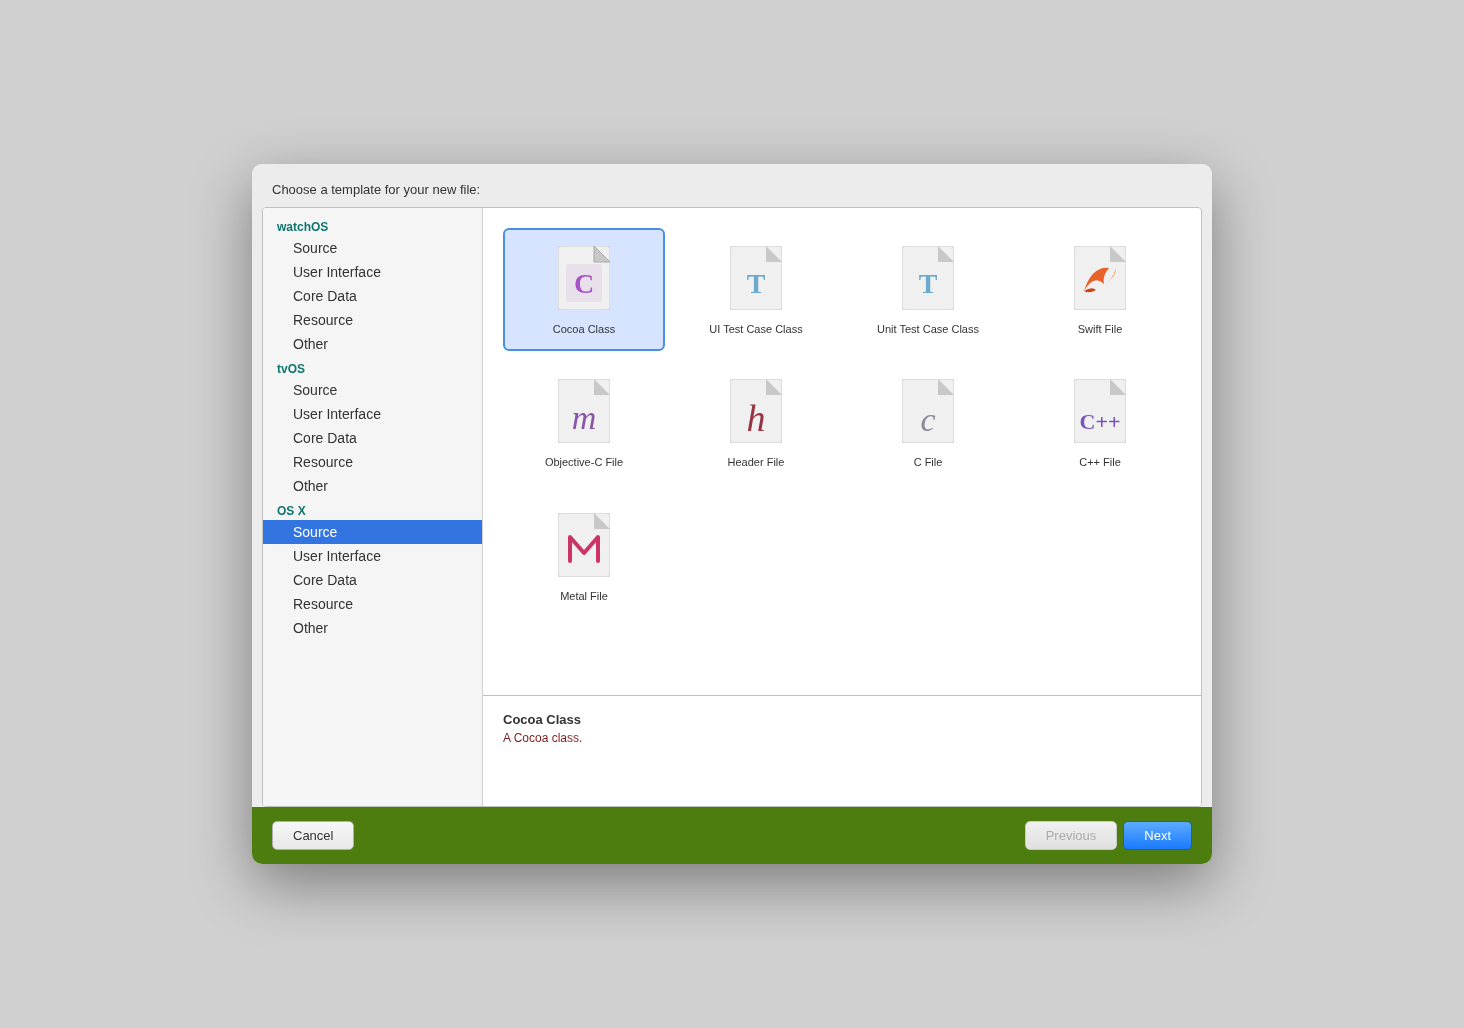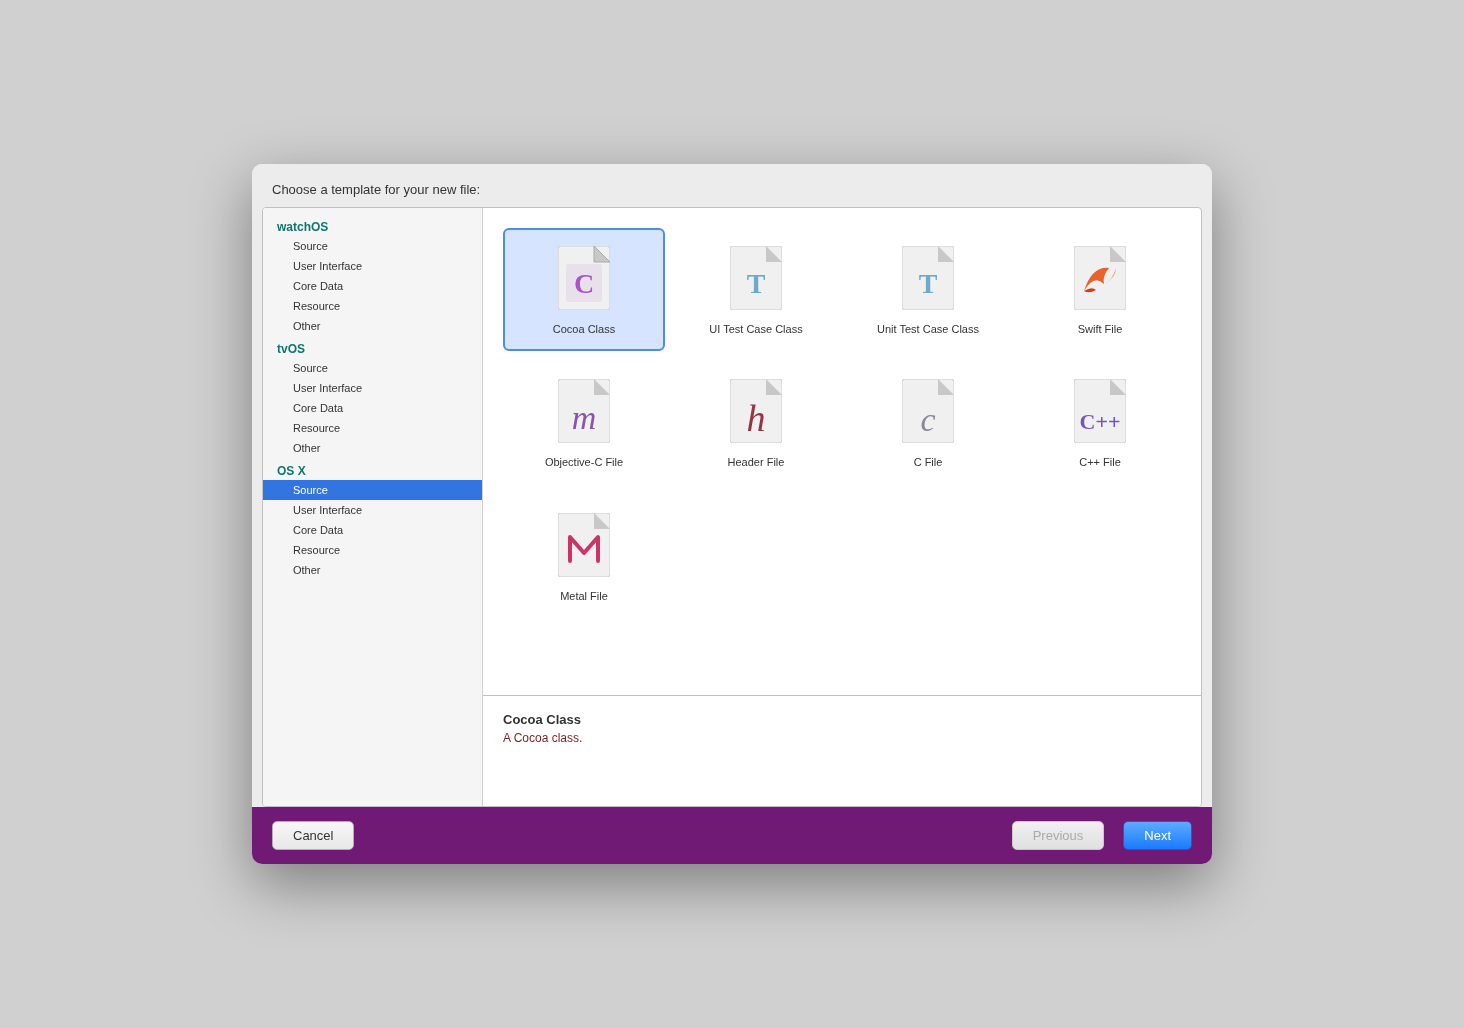--- a/index.html
+++ b/index.html
@@ -48,21 +48,21 @@
     .sidebar-group-label {
       padding: 6px 14px 2px 14px;
       font-size: 12px;
       color: #0f766e;
       font-weight: 600;
     }
     .sidebar-item {
       padding: 4px 14px 4px 30px;
       cursor: pointer;
       color: #333;
-      font-size: 11px;
+      font-size: 14px;
     }
     .sidebar-item.selected {
       background: #3375e0;
       color: white;
       border-radius: 0;
     }
     .content-area {
       flex: 1;
       display: flex;
       flex-direction: column;
@@ -117,21 +117,21 @@
     }
     .description-text {
       font-size: 12px;
       color: #7f1d1d;
     }
     .dialog-footer {
       display: flex;
       justify-content: space-between;
       align-items: flex-end;
       padding: 14px 20px;
-      background: #701a75;
+      background: #4d7c0f;
     }
     .btn {
       padding: 6px 20px;
       border-radius: 5px;
       font-size: 13px;
       cursor: pointer;
       border: 1px solid #b0b0b0;
       background: linear-gradient(to bottom, #f7f7f7, #e8e8e8);
       color: #333;
     }
@@ -294,18 +294,18 @@
 
       <div class="description-area">
         <div class="description-title">Cocoa Class</div>
         <div class="description-text">A Cocoa class.</div>
       </div>
     </div>
   </div>
 
   <div class="dialog-footer">
     <button class="btn">Cancel</button>
-    <div style="display:flex; gap:19px;">
+    <div style="display:flex; gap:6px;">
       <button class="btn btn-disabled">Previous</button>
       <button class="btn btn-primary">Next</button>
     </div>
   </div>
 </div>
 
 </body></html>

